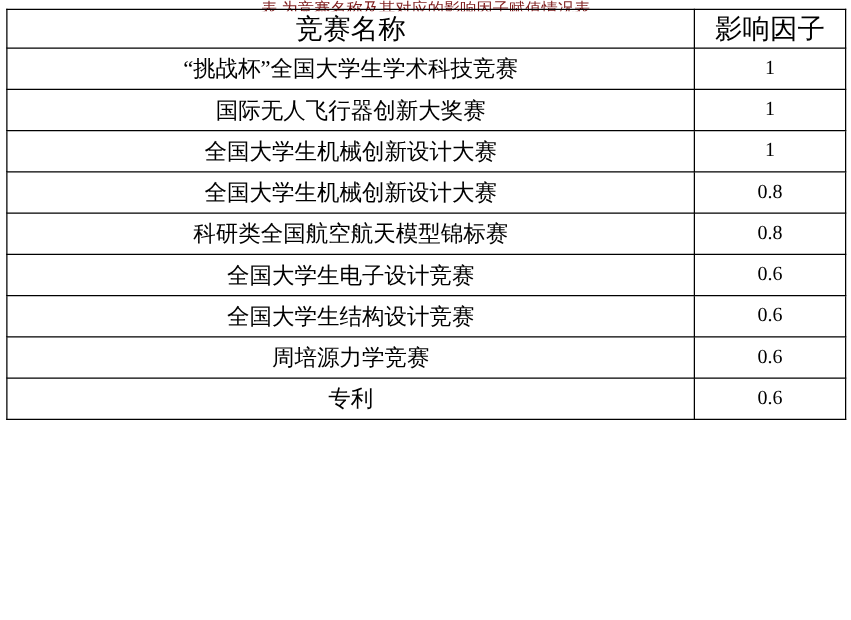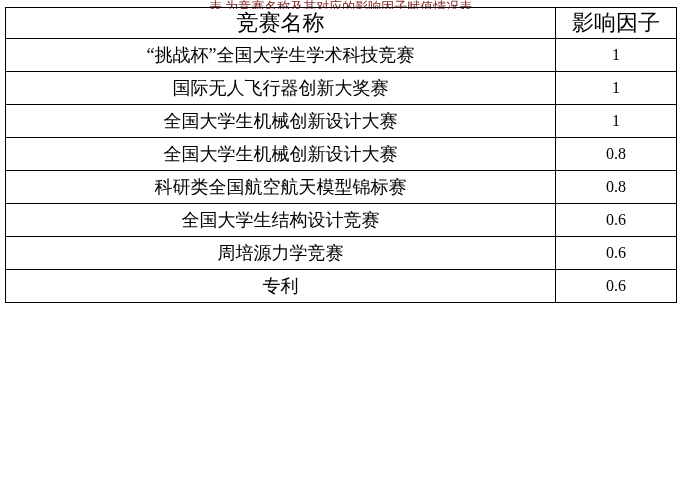--- a/index.html
+++ b/index.html
@@ -122,20 +122,28 @@
       <tr>
         <td>
             <span class="cell-inner">科研类全国航空航天模型锦标赛</span>
           </td>
         <td class="factor">
             <span class="cell-inner">0.8</span>
           </td>
       </tr>
       <tr>
         <td>
+            <span class="cell-inner">全国大学生电子设计竞赛</span>
+          </td>
+        <td class="factor">
+            <span class="cell-inner">0.6</span>
+          </td>
+      </tr>
+      <tr>
+        <td>
             <span class="cell-inner">全国大学生结构设计竞赛</span>
           </td>
         <td class="factor">
             <span class="cell-inner">0.6</span>
           </td>
       </tr>
       <tr>
         <td>
             <span class="cell-inner">周培源力学竞赛</span>
           </td>

